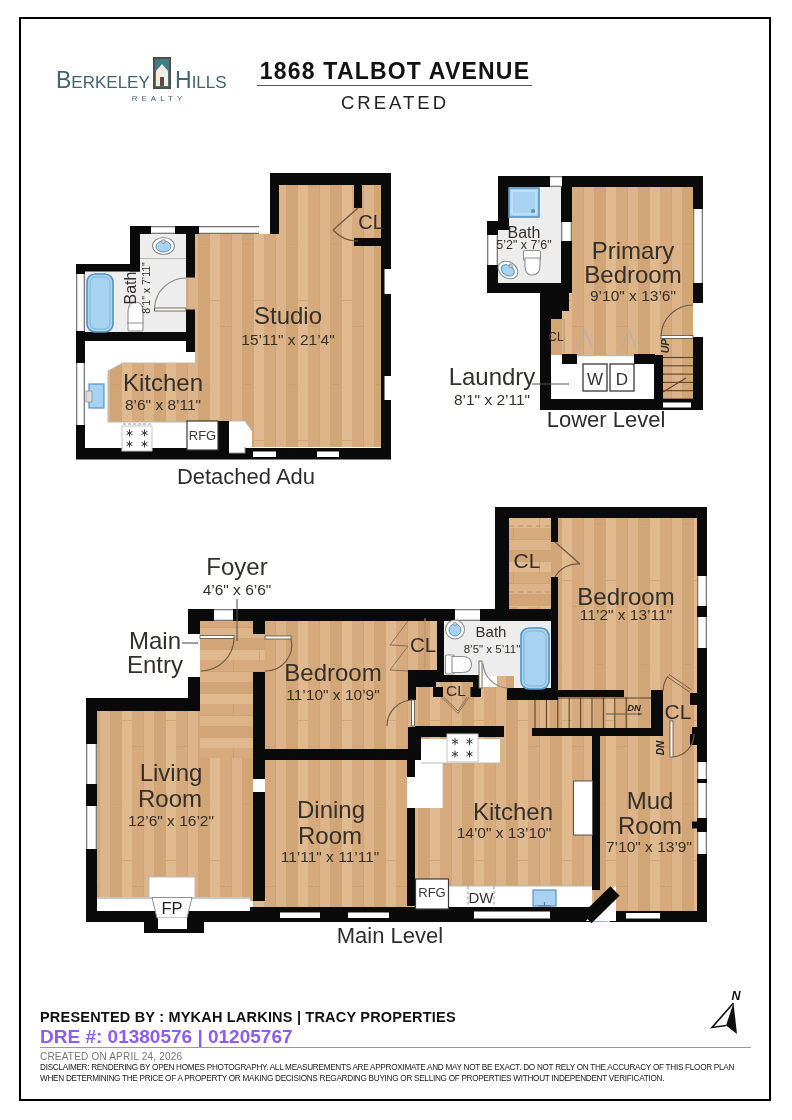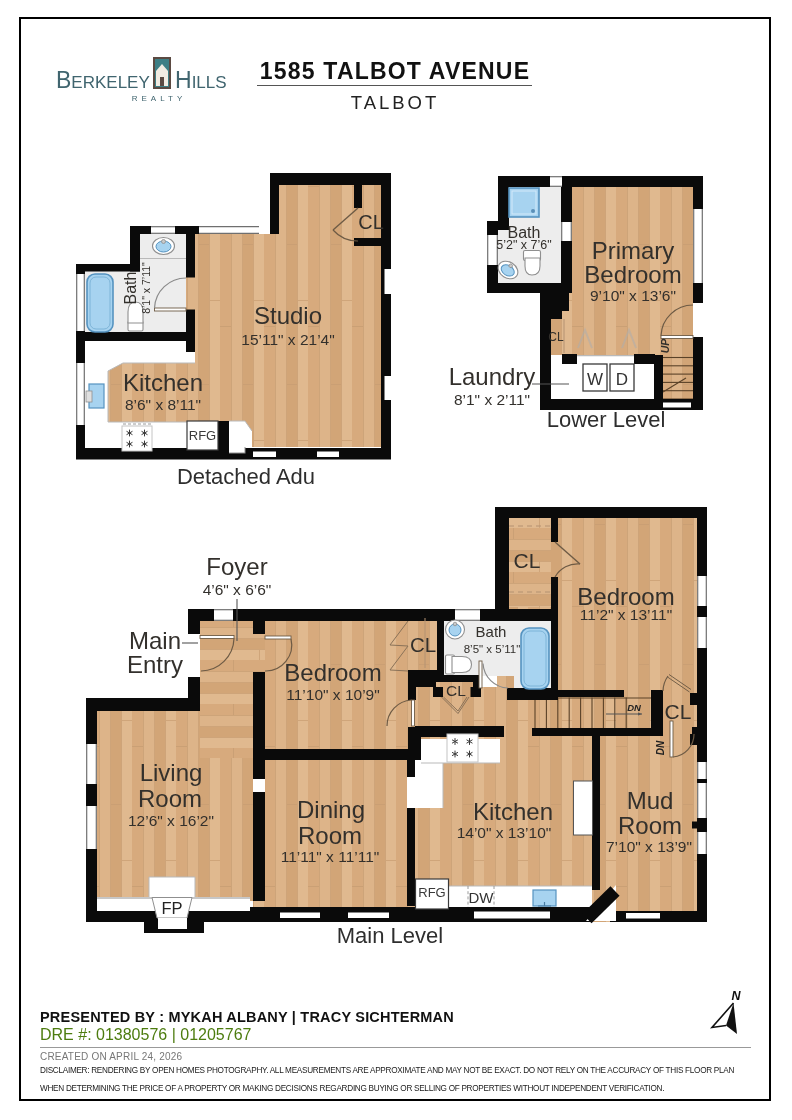--- a/index.html
+++ b/index.html
@@ -3,43 +3,43 @@
 <meta charset="utf-8">
 <style>
   html,body{margin:0;padding:0;background:#fff;width:792px;height:1120px;overflow:hidden;}
   body{font-family:"Liberation Sans",sans-serif;position:relative;}
   .border{position:absolute;left:19px;top:17px;width:752px;height:1084px;border:2.5px solid #000;box-sizing:border-box;}
   .title{position:absolute;left:258px;top:58px;width:274px;text-align:center;font-size:23px;font-weight:bold;color:#111;letter-spacing:1.2px;white-space:nowrap;}
   .rule1{position:absolute;left:257px;top:85px;width:275px;border-top:1px solid #555;}
   .sub{position:absolute;left:258px;top:92px;width:274px;text-align:center;font-size:18.5px;color:#222;letter-spacing:3px;}
   .logo{position:absolute;left:56px;top:55px;width:170px;height:50px;color:#40656f;}
   .foot1{position:absolute;left:40px;top:1009px;font-size:14.5px;font-weight:bold;color:#111;letter-spacing:0.2px;}
-  .foot2{position:absolute;left:40px;top:1026px;font-size:16px;font-weight:normal;color:#4d7c0f;}
+  .foot2{position:absolute;left:40px;top:1026px;font-size:19px;font-weight:bold;color:#8b5cf6;}
   .rule2{position:absolute;left:40px;top:1047px;width:711px;border-top:1px solid #999;}
   .foot3{position:absolute;left:40px;top:1051px;font-size:10px;color:#777;letter-spacing:0.2px;}
-  .foot4{position:absolute;left:40px;top:1062px;font-size:8.2px;letter-spacing:-0.28px;color:#1a1a1a;line-height:18px;white-space:nowrap;}
+  .foot4{position:absolute;left:40px;top:1062px;font-size:8.2px;letter-spacing:-0.28px;color:#1a1a1a;line-height:11px;white-space:nowrap;}
   svg text{font-family:"Liberation Sans",sans-serif;}
 </style>
 </head>
 <body>
 <div class="border"></div>
 <div class="logo">
   <svg width="170" height="50" viewBox="0 0 170 50">
     <text x="0" y="33" font-family="Liberation Serif,serif" font-size="23" fill="#40656f">B<tspan font-size="17">ERKELEY</tspan></text>
     <rect x="97" y="2" width="18" height="32" fill="#5b4a42"></rect>
     <rect x="99" y="4" width="14" height="28" fill="#3e7f85"></rect>
     <path d="M100 16 L106 9 L112 16 L112 31 L100 31 Z" fill="#f2ece2"></path>
     <rect x="104" y="22" width="4" height="9" fill="#5b4a42"></rect>
     <text x="119" y="33" font-family="Liberation Serif,serif" font-size="23" fill="#40656f">H<tspan font-size="17">ILLS</tspan></text>
     <text x="103" y="46" font-family="Liberation Serif,serif" font-size="8" fill="#40656f" letter-spacing="4" text-anchor="middle">REALTY</text>
   </svg>
 </div>
-<div class="title">1585 TALBOT AVENUE</div>
+<div class="title">1868 TALBOT AVENUE</div>
 <div class="rule1"></div>
-<div class="sub">TALBOT</div>
+<div class="sub">CREATED</div>
 <svg style="position:absolute;left:0;top:0" width="792" height="1050" viewBox="0 0 792 1050">
     <defs>
       <pattern id="wv" width="44" height="140" patternUnits="userSpaceOnUse">
         <rect width="44" height="140" fill="#d8ac80"></rect>
 <rect x="0" width="11" height="140" fill="#d7aa7d"></rect>
 <rect x="11" width="0.9" height="140" fill="#cba176"></rect>
 <rect x="11.9" width="10.2" height="140" fill="#ddb489"></rect>
 <rect x="22.1" width="0.9" height="140" fill="#cda378"></rect>
 <rect x="23" width="10" height="140" fill="#d2a577"></rect>
 <rect x="33" width="0.9" height="140" fill="#cba176"></rect>
@@ -425,17 +425,17 @@
       <text x="650" y="834" font-size="24" fill="#33302c" text-anchor="middle" font-weight="normal">Room</text>
       <text x="649" y="852" font-size="15.5" fill="#33302c" text-anchor="middle" font-weight="normal">7’10" x 13’9"</text>
       <text x="390" y="943" font-size="22" fill="#2e2e2e" text-anchor="middle" font-weight="normal">Main Level</text>
     </g>
     <g stroke="#111" stroke-width="1.6" fill="none">
       <path d="M733.5 1003 L712 1027.5 L726 1025.5"></path>
     </g>
     <path d="M733.5 1003 L726 1025.5 L737 1034 Z" fill="#111"></path>
     <text x="736" y="1000" font-size="12.5" fill="#111" text-anchor="middle" font-weight="bold" font-style="italic">N</text>
   </svg>
-<div class="foot1">PRESENTED BY : MYKAH ALBANY | TRACY SICHTERMAN</div>
+<div class="foot1">PRESENTED BY : MYKAH LARKINS | TRACY PROPERTIES</div>
 <div class="foot2">DRE #: 01380576 | 01205767</div>
 <div class="rule2"></div>
 <div class="foot3">CREATED ON APRIL 24, 2026</div>
 <div class="foot4">DISCLAIMER: RENDERING BY OPEN HOMES PHOTOGRAPHY. ALL MEASUREMENTS ARE APPROXIMATE AND MAY NOT BE EXACT. DO NOT RELY ON THE ACCURACY OF THIS FLOOR PLAN<br>WHEN DETERMINING THE PRICE OF A PROPERTY OR MAKING DECISIONS REGARDING BUYING OR SELLING OF PROPERTIES WITHOUT INDEPENDENT VERIFICATION.</div>
 
 </body></html>

